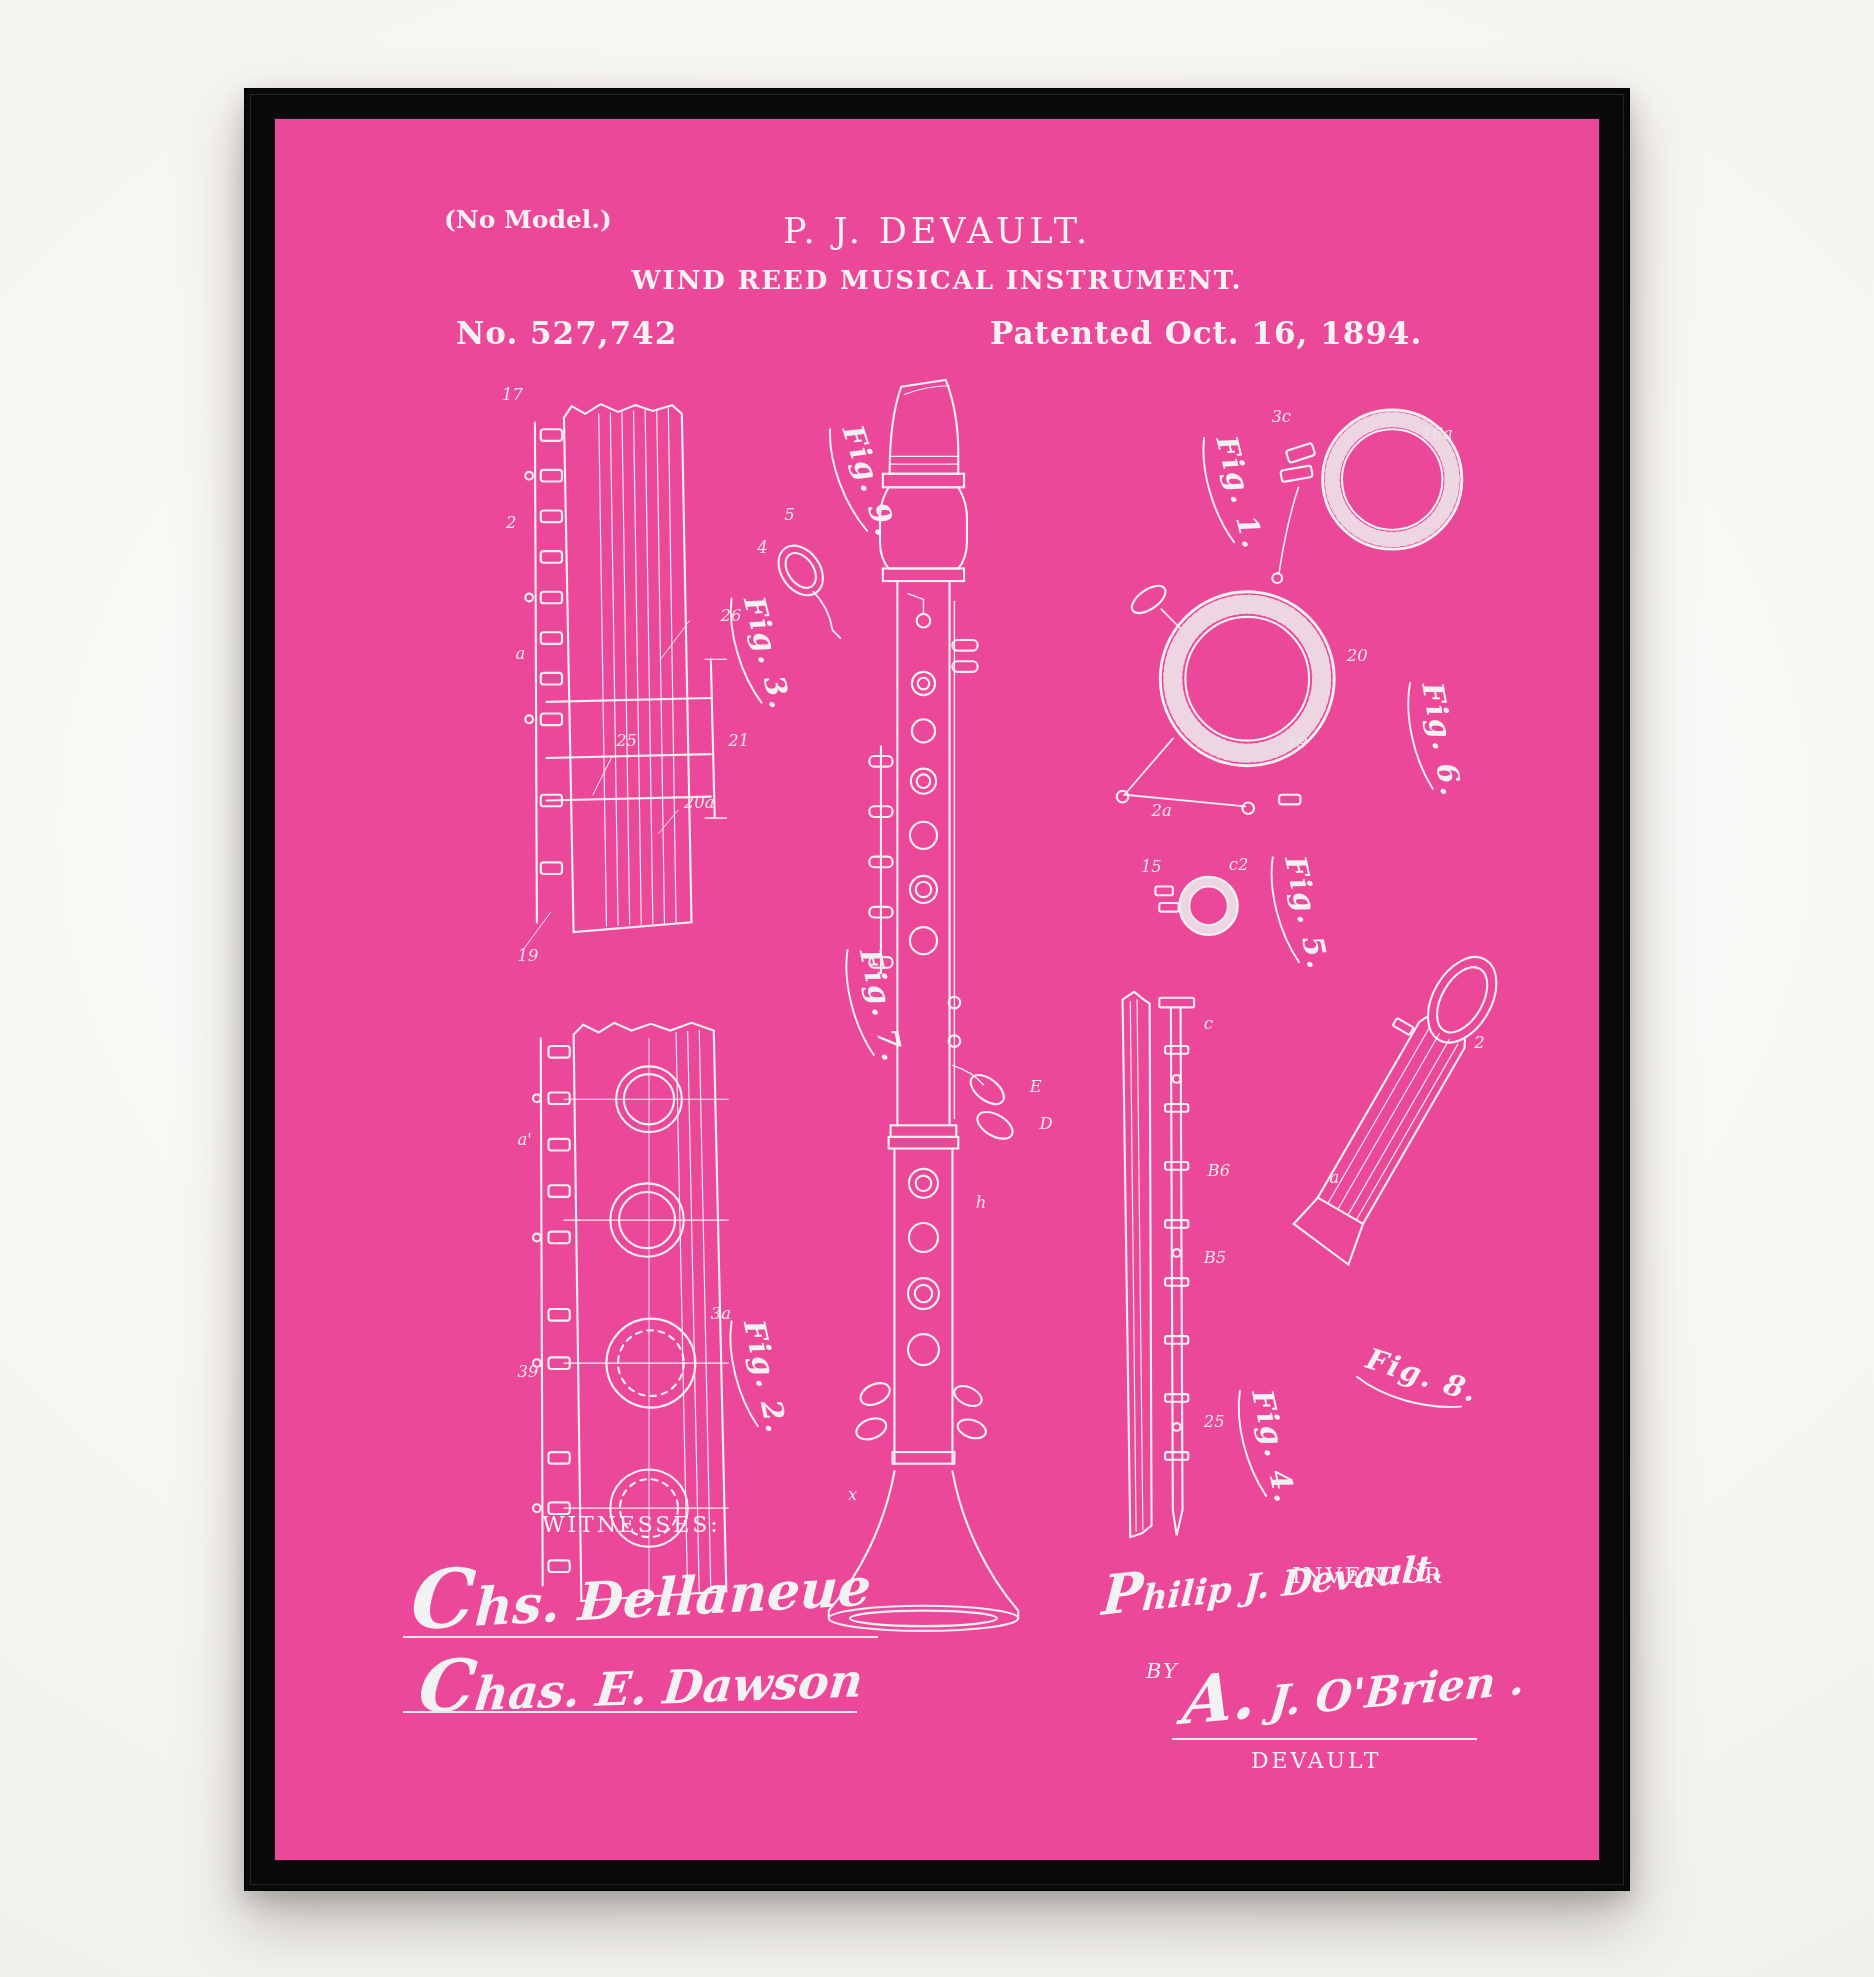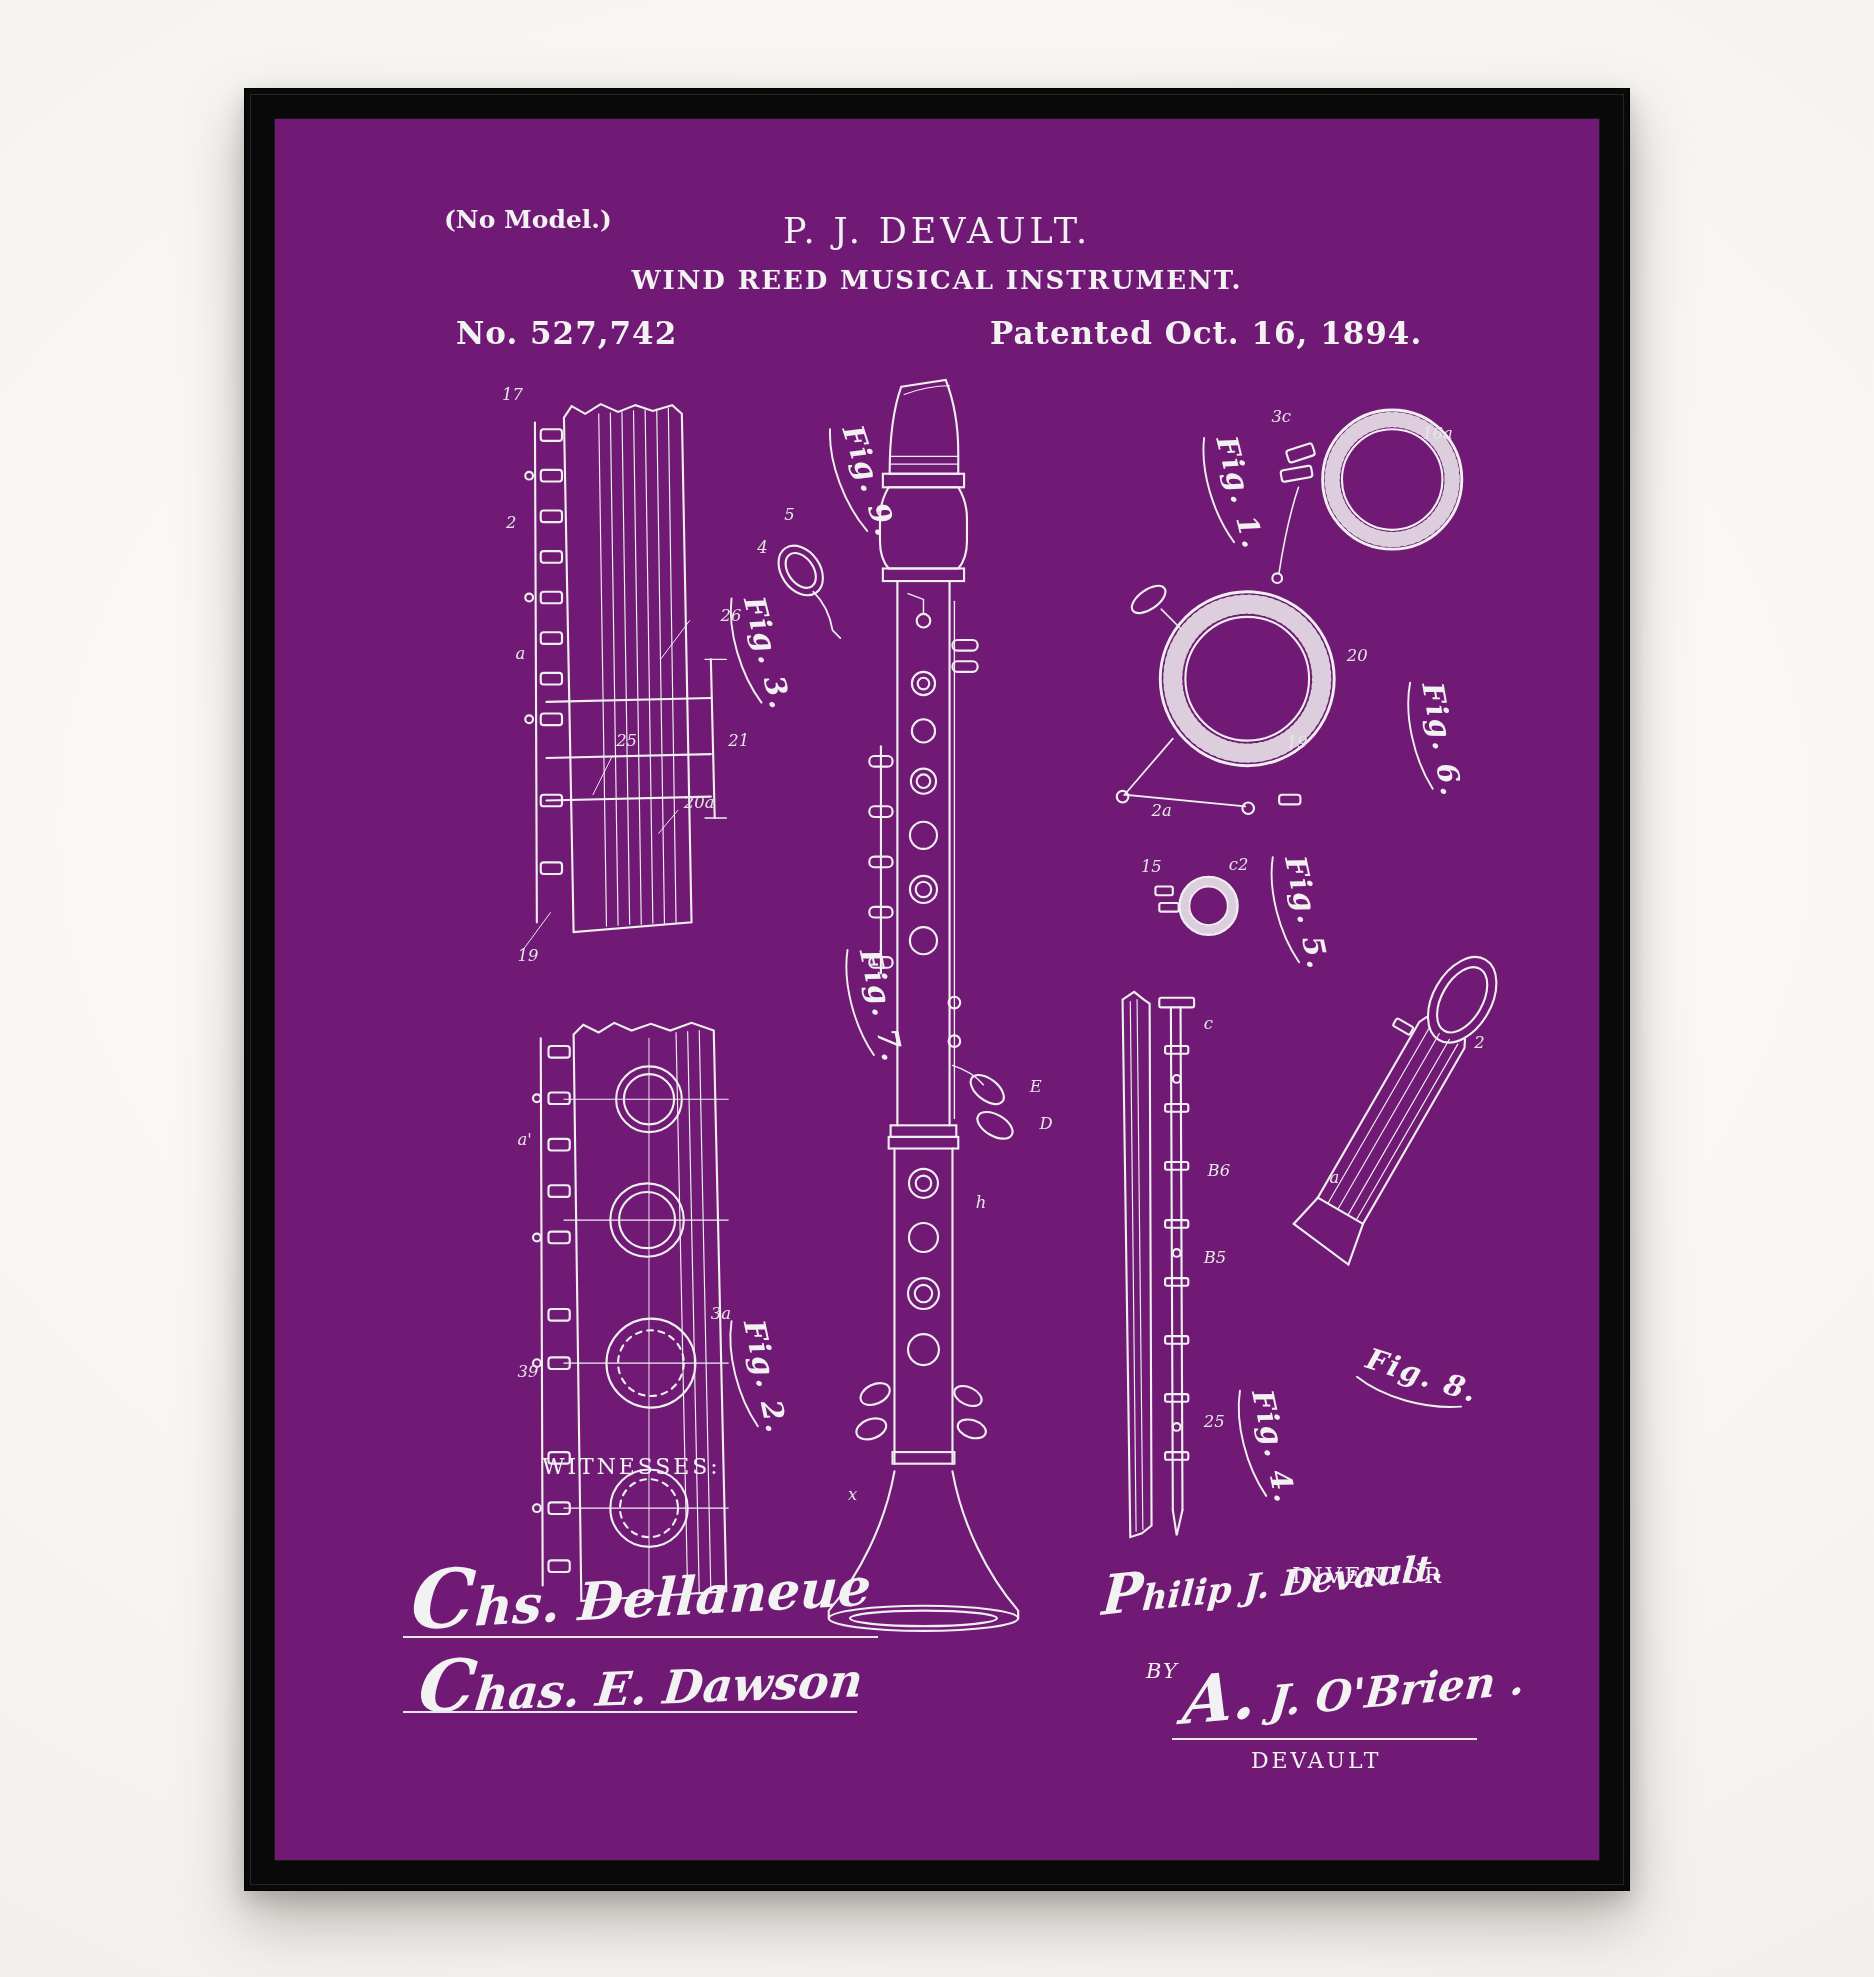--- a/index.html
+++ b/index.html
@@ -4,37 +4,37 @@
 <style>
   html,body{margin:0;padding:0;}
   body{width:1874px;height:1977px;overflow:hidden;
        font-family:"DejaVu Serif", serif;}
   .scene{position:relative;width:1874px;height:1977px;
        background:radial-gradient(120% 90% at 50% 42%, #ffffff 0%, #f8f6f3 48%, #ecebe7 100%);}
   .frame{position:absolute;left:244px;top:88px;width:1386px;height:1803px;
        box-sizing:border-box;background:#090909;border:1.9px solid #000;padding:29px;
        box-shadow:0 29px 58px rgba(70,62,55,.35),0 9.7px 21px rgba(70,62,55,.22);}
   .frame::before{content:"";position:absolute;inset:4.8px;border:1px solid rgba(255,255,255,.12);pointer-events:none;}
-  .poster{position:relative;width:100%;height:100%;background:#701a75;
+  .poster{position:relative;width:100%;height:100%;background:#ec4899;
        box-shadow:inset 0 0 0 1px #191919;color:#f2f2f2;}
   .abs{position:absolute;white-space:nowrap;}
   .hdr-nomodel{left:170px;top:87px;font-size:25px;font-weight:bold;}
   .hdr-name{left:0;top:93px;width:100%;text-align:center;font-size:35px;font-weight:normal;letter-spacing:3.9px;}
   .hdr-title{left:0;top:147px;width:100%;text-align:center;font-size:26px;font-weight:bold;letter-spacing:1.9px;}
   .hdr-number{left:182px;top:197px;font-size:31px;font-weight:bold;letter-spacing:1px;}
   .hdr-date{left:716px;top:197px;font-size:31px;font-weight:bold;letter-spacing:1px;}
   .drawing{position:absolute;inset:0;width:100%;height:100%;}
   .smallcaps{font-size:22px;letter-spacing:2.9px;}
   .sig{font-style:italic;font-weight:600;transform-origin:left bottom;}
   .sig::first-letter{font-size:1.55em;}
   .sig-w1{left:135px;top:1435px;font-size:52px;transform:rotate(-3deg) skewX(-6deg);}
   .sig-w2{left:141px;top:1527px;font-size:46px;transform:rotate(-2deg) skewX(-8deg);}
   .sig-inv{left:826px;top:1446px;font-size:35px;transform:rotate(-6deg) skewX(-10deg);}
   .sig-att{left:906px;top:1545px;font-size:42px;transform:rotate(-5deg) skewX(-10deg);}
-  .lbl-wit{left:268px;top:1336px;}
+  .lbl-wit{left:268px;top:1394px;}
   .lbl-invr{left:1018px;top:1417px;margin-top:28px;}
   .lbl-by{left:872px;top:1541px;font-size:21px;font-style:italic;letter-spacing:1.9px;}
   .lbl-att{left:977px;top:1630px;}
   .rule{position:absolute;height:1.9px;background:#e9e9e9;}
   .rule1{left:129px;top:1518px;width:475px;}
   .rule2{left:129px;top:1593px;width:454px;}
   .rule3{left:898px;top:1620px;width:305px;}
   .figlbl{font-family:"DejaVu Serif",serif;font-style:italic;font-weight:600;font-size:30px;
           fill:#f1f1f1;stroke:none;letter-spacing:2px;}
   .ref{font-family:"DejaVu Serif",serif;font-style:italic;font-size:17px;fill:#e6e6e6;stroke:none;}

